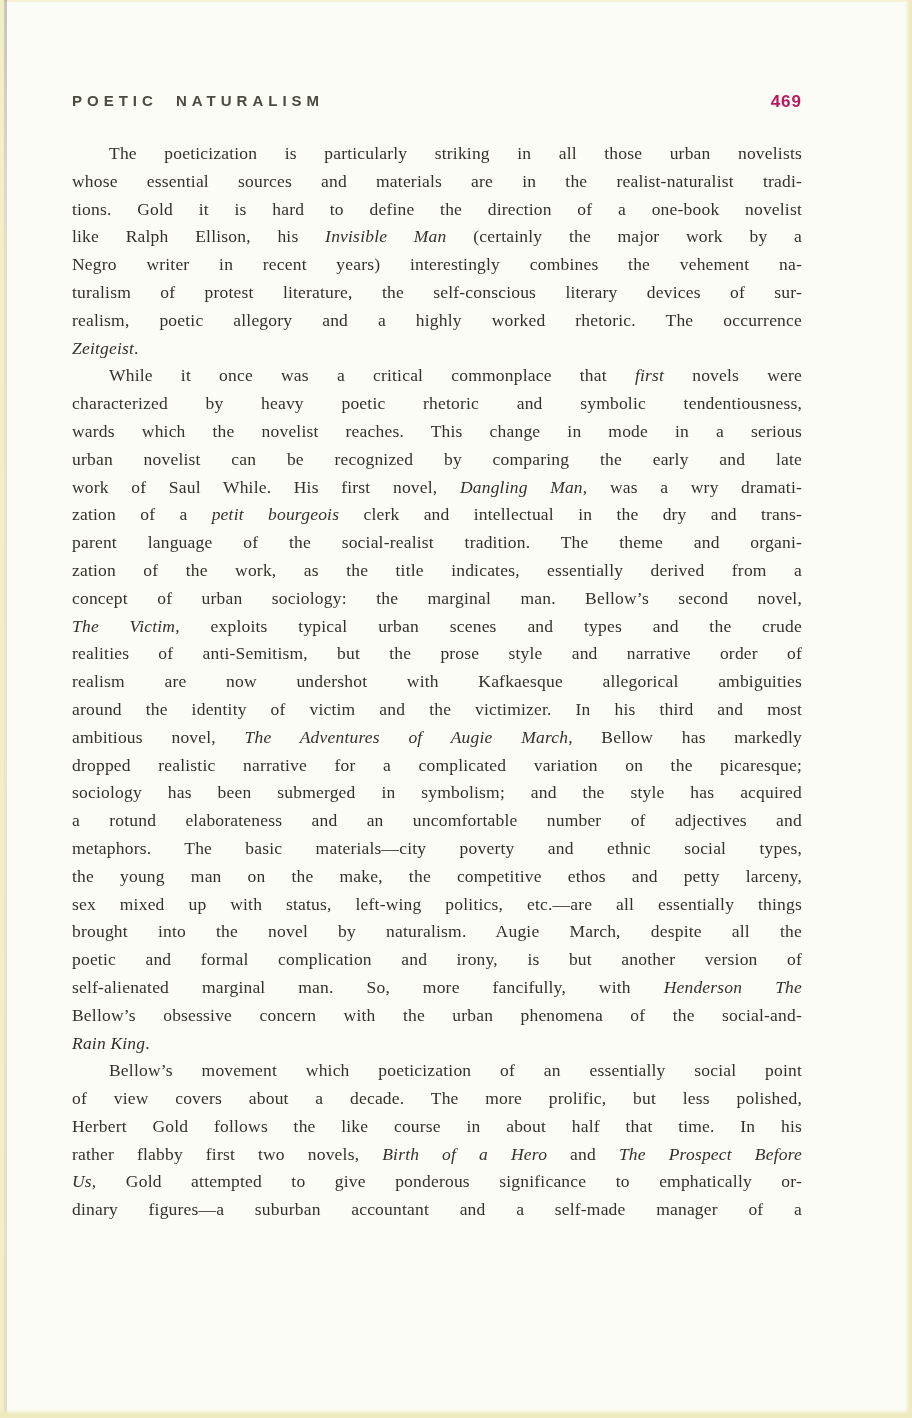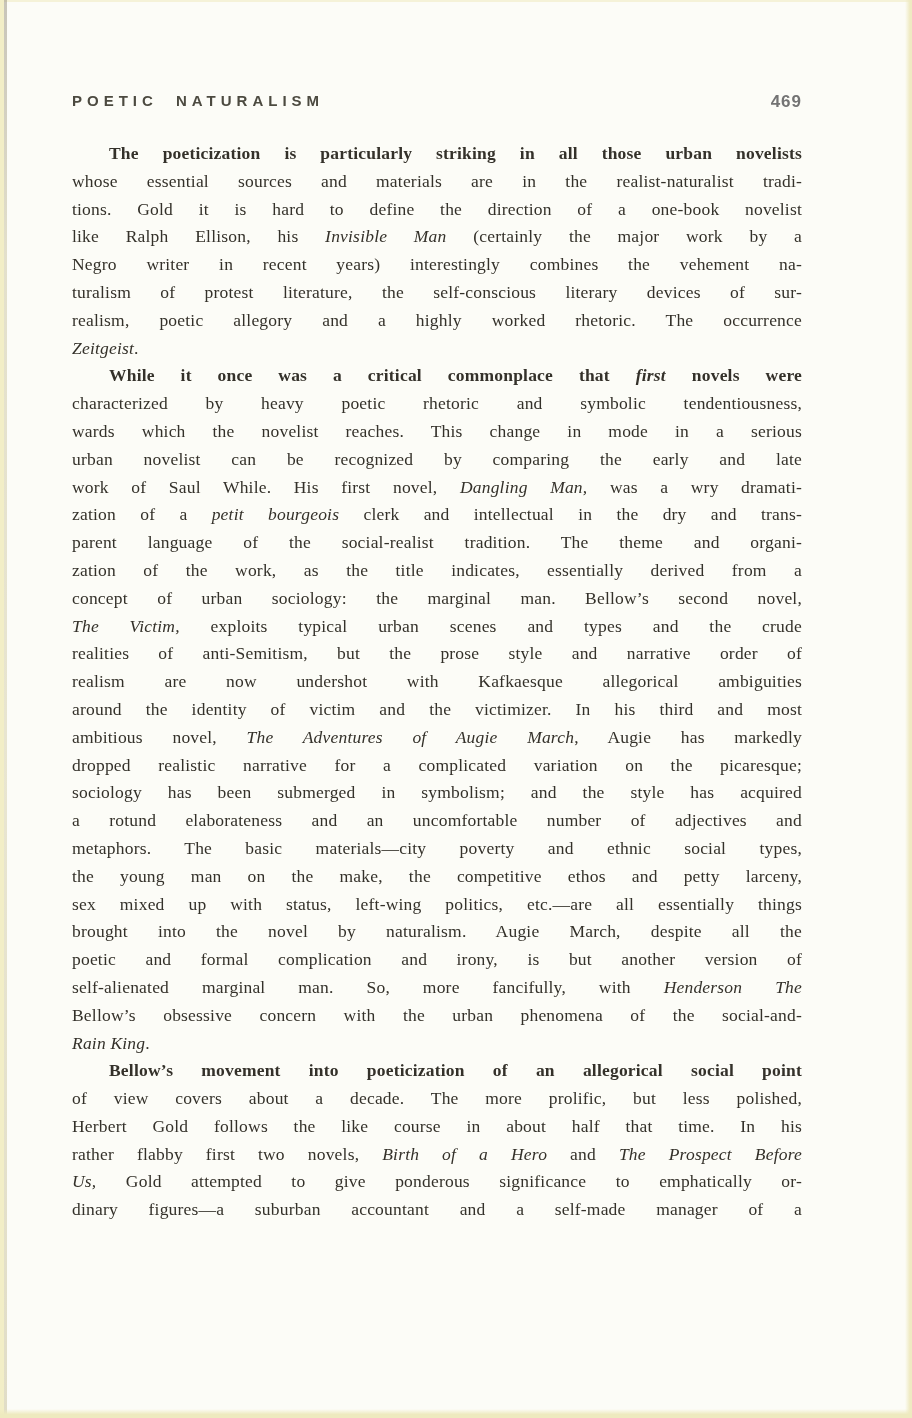--- a/index.html
+++ b/index.html
@@ -58,21 +58,21 @@
     font-size: 15px;
     letter-spacing: 5px;
     word-spacing: 9px;
     color: #4c4a40;
   }
   .running-head .pagenum {
     font-family: "Liberation Sans", sans-serif;
     font-weight: 700;
     font-size: 17px;
     letter-spacing: 1px;
-    color: #737373;
+    color: #be185d;
   }
   
   .text-block {
     position: absolute;
     left: 72px;
     top: 140px;
     width: 730px;
     color: #34312a;
     font-size: 17.5px;
     letter-spacing: 0.2px;
@@ -83,21 +83,20 @@
     text-align: justify;
     text-align-last: justify;
     text-justify: inter-word;
     white-space: nowrap;
   }
   .line.endline {
     text-align-last: left;
   }
   .line.indent {
     text-indent: 37px;
-    font-weight: bold;
   }
   .it {
     font-style: italic;
   }
 </style>
 </head>
 <body>
 
 <div id="scan-page">
   <div class="edge-top"></div>
@@ -126,32 +125,32 @@
       <div class="line"><span>urban novelist can be recognized by comparing the early and late</span></div>
       <div class="line"><span>work of Saul While. His first novel, </span><span class="it">Dangling Man,</span><span> was a wry dramati-</span></div>
       <div class="line"><span>zation of a </span><span class="it">petit bourgeois</span><span> clerk and intellectual in the dry and trans-</span></div>
       <div class="line"><span>parent language of the social-realist tradition. The theme and organi-</span></div>
       <div class="line"><span>zation of the work, as the title indicates, essentially derived from a</span></div>
       <div class="line"><span>concept of urban sociology: the marginal man. Bellow’s second novel,</span></div>
       <div class="line"><span class="it">The Victim,</span><span> exploits typical urban scenes and types and the crude</span></div>
       <div class="line"><span>realities of anti-Semitism, but the prose style and narrative order of</span></div>
       <div class="line"><span>realism are now undershot with Kafkaesque allegorical ambiguities</span></div>
       <div class="line"><span>around the identity of victim and the victimizer. In his third and most</span></div>
-      <div class="line"><span>ambitious novel, </span><span class="it">The Adventures of Augie March</span><span>, Augie has markedly</span></div>
+      <div class="line"><span>ambitious novel, </span><span class="it">The Adventures of Augie March</span><span>, Bellow has markedly</span></div>
       <div class="line"><span>dropped realistic narrative for a complicated variation on the picaresque;</span></div>
       <div class="line"><span>sociology has been submerged in symbolism; and the style has acquired</span></div>
       <div class="line"><span>a rotund elaborateness and an uncomfortable number of adjectives and</span></div>
       <div class="line"><span>metaphors. The basic materials—city poverty and ethnic social types,</span></div>
       <div class="line"><span>the young man on the make, the competitive ethos and petty larceny,</span></div>
       <div class="line"><span>sex mixed up with status, left-wing politics, etc.—are all essentially things</span></div>
       <div class="line"><span>brought into the novel by naturalism. Augie March, despite all the</span></div>
       <div class="line"><span>poetic and formal complication and irony, is but another version of</span></div>
       <div class="line"><span>self-alienated marginal man. So, more fancifully, with </span><span class="it">Henderson The</span></div>
       <div class="line"><span>Bellow’s obsessive concern with the urban phenomena of the social-and-</span></div>
       <div class="line endline"><span class="it">Rain King</span><span>.</span></div>
-      <div class="line indent"><span>Bellow’s movement into poeticization of an allegorical social point</span></div>
+      <div class="line indent"><span>Bellow’s movement which poeticization of an essentially social point</span></div>
       <div class="line"><span>of view covers about a decade. The more prolific, but less polished,</span></div>
       <div class="line"><span>Herbert Gold follows the like course in about half that time. In his</span></div>
       <div class="line"><span>rather flabby first two novels, </span><span class="it">Birth of a Hero</span><span> and </span><span class="it">The Prospect Before</span></div>
       <div class="line"><span class="it">Us,</span><span> Gold attempted to give ponderous significance to emphatically or-</span></div>
       <div class="line"><span>dinary figures—a suburban accountant and a self-made manager of a</span></div>
     </div>
 </div>
 
 </body></html>

